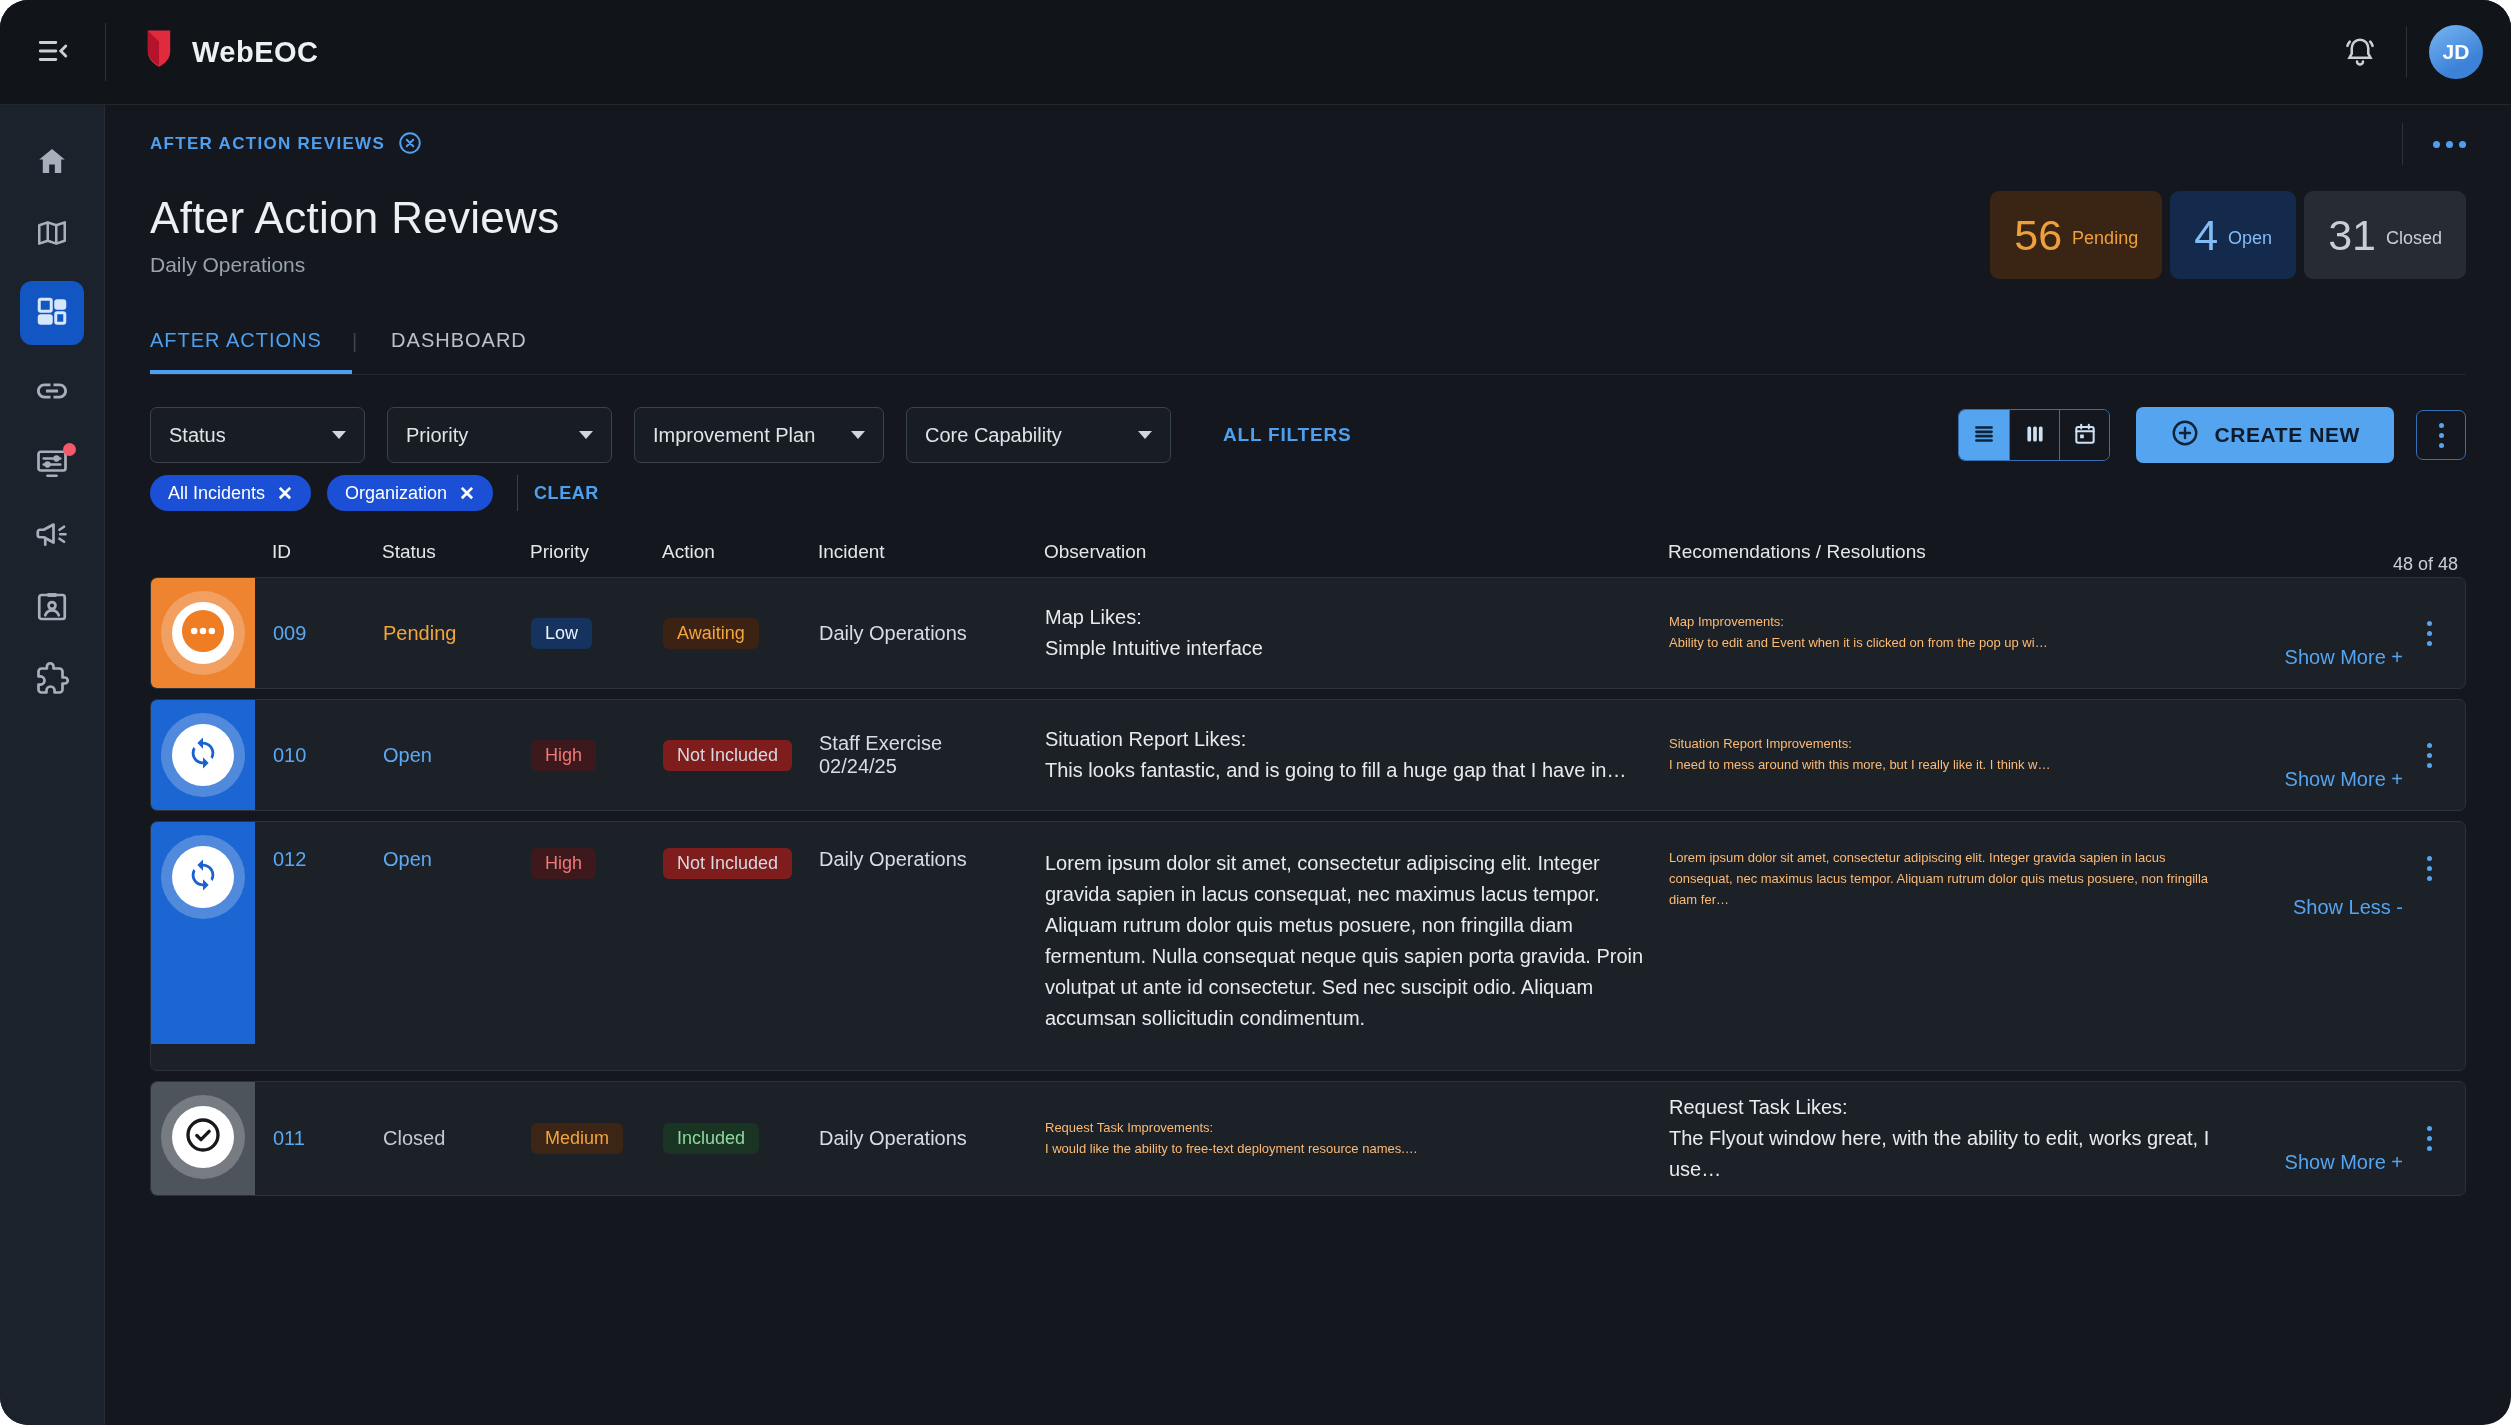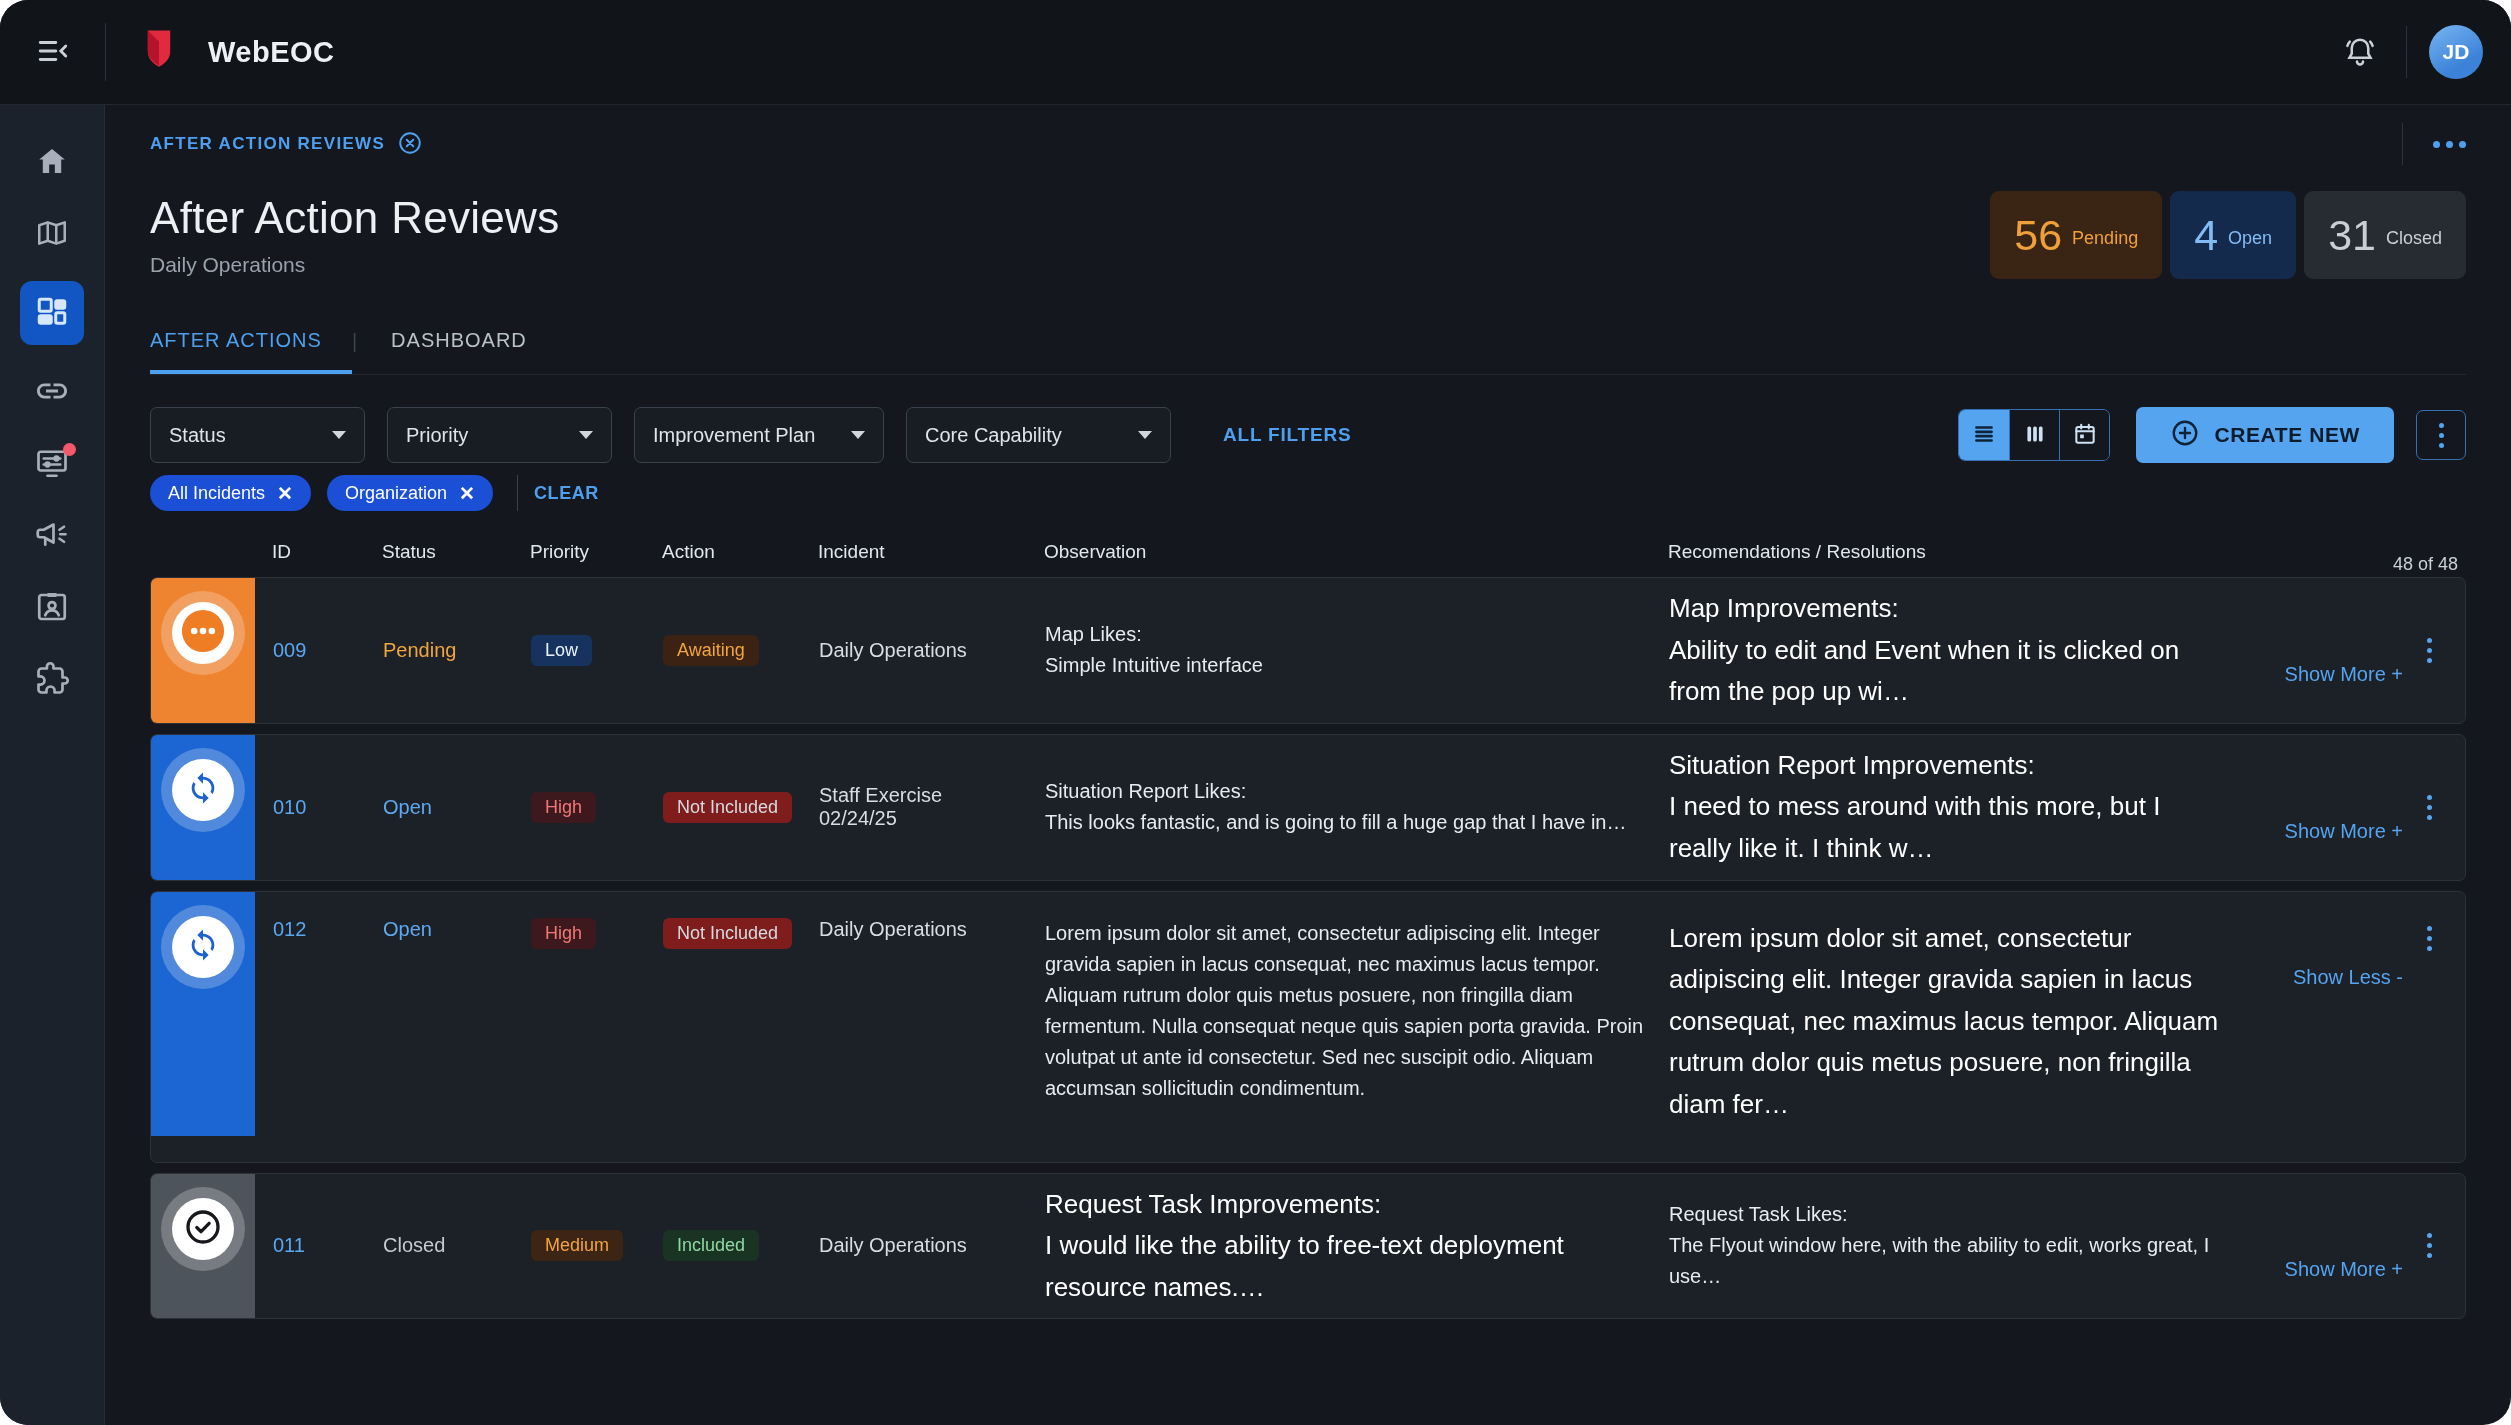--- a/index.html
+++ b/index.html
@@ -9,21 +9,21 @@
     overflow:hidden; display:flex; flex-direction:column; position:relative;
   }
   
   .topbar {
     height:105px; background:#111419; display:flex; align-items:center;
     flex:0 0 auto; border-bottom:1px solid #23282f;
   }
   .topbar-left { width:105px; display:flex; justify-content:center; align-items:center; }
   .icon-btn { background:none; border:none; cursor:pointer; display:flex; align-items:center; justify-content:center; }
   .tb-divider { width:1px; height:58px; background:#2c323a; }
-  .brand { display:flex; align-items:center; gap:32px; margin-left:36px;text-align:right; }
+  .brand { display:flex; align-items:center; gap:16px; margin-left:36px;text-align:right; }
   .brand-title { color:#eef1f4; font-size:29px; font-weight:bold; letter-spacing:0.5px; }
   .topbar .spacer { flex:1; }
   .bell-wrap { margin-right:28px; }
   .tb-divider2 { width:1px; height:52px; background:#2c323a; margin-right:22px; }
   .avatar {
     width:54px; height:54px; border-radius:50%; margin-right:28px;
     background:linear-gradient(150deg,#79b5f2 0%,#3b82d8 70%);
     color:#ffffff; font-size:21px; font-weight:bold;
     display:flex; align-items:center; justify-content:center; cursor:pointer;
   }
@@ -115,21 +115,21 @@
   .row-card.expanded { padding-bottom:26px; }
   .cell { padding:10px 10px; font-size:20px; }
   .cell-id { padding-left:18px; }
   .id-link { color:#5aa7f2; background:none; border:none; font-size:20px; cursor:pointer; font-family:"Liberation Sans",sans-serif; }
   .st-pending{color:#f2a53d;} .st-open{color:#5ea8f2;} .st-closed{color:#c3cad2;}
   .badge { display:inline-block; padding:5px 14px; border-radius:6px; font-size:18px; white-space:nowrap; }
   .b-low{background:#16335f;color:#e9f1fb;} .b-high{background:#3d191d;color:#f07878;} .b-medium{background:#3c2514;color:#f2a53d;}
   .b-awaiting{background:#3b2212;color:#f2a53d;} .b-notinc{background:#7f1d1d;color:#d4dae0;} .b-included{background:#1a3423;color:#8fd9a0;}
   .cell-incident { color:#d7dde3; }
   .cell-obs { color:#e8ebee; line-height:1.55; }
-  .cell-rec { color:#ffffff; font-size:26px; line-height:1.6; }
+  .cell-rec { color:#fdba74; font-size:13px; line-height:1.6; }
   .preline { white-space:pre-line; }
   .cell-toggle { text-align:right; padding-right:6px; }
   .toggle-link { background:none; border:none; cursor:pointer; color:#55a4f1; font-size:20px; font-family:"Liberation Sans",sans-serif; white-space:nowrap;margin-top:48px; }
   .kebab { background:none; border:none; cursor:pointer; display:flex; flex-direction:column; gap:5px; align-items:center; padding:8px; }
   
   .edge { align-self:stretch; display:flex; justify-content:center; align-items:flex-start; padding-top:13px; }
   .edge-pending{background:#ee8330;} .edge-open{background:#1b66d2;} .edge-closed{background:#4d545c;}
   .halo { width:84px; height:84px; border-radius:50%; background:rgba(255,255,255,0.24); display:flex; align-items:center; justify-content:center; }
   .disc { width:62px; height:62px; border-radius:50%; background:#ffffff; display:flex; align-items:center; justify-content:center; }
 </style>

